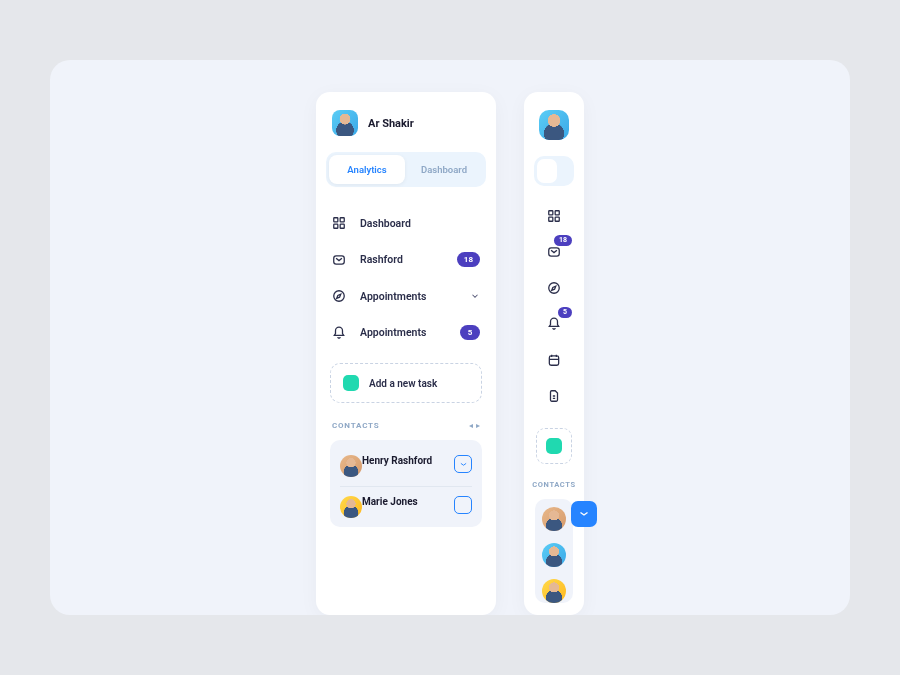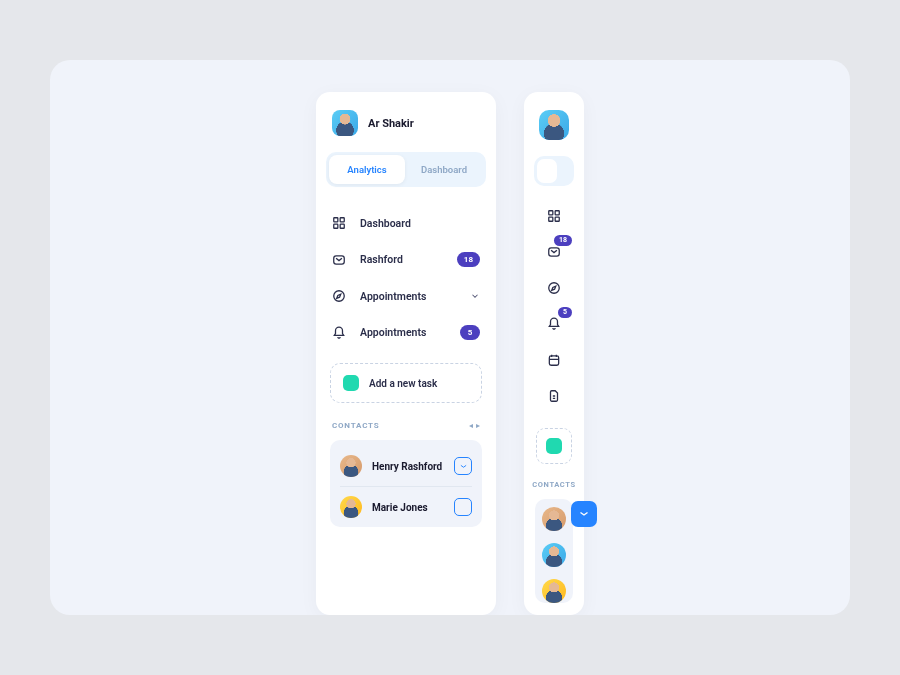--- a/index.html
+++ b/index.html
@@ -22,21 +22,21 @@
 .nav-label{font-size:10.5px;font-weight:600;color:#2B2E4A;flex:1}
 .nav-chevron{color:#5a5d7a}
 .badge{background:#4C3FBF;color:#fff;font-size:8px;font-weight:700;border-radius:10px;padding:3px 7px;min-width:20px;text-align:center}
 .add-task{margin:12px 14px 18px;border:1px dashed #c9d3e3;border-radius:10px;padding:11px 12px;display:flex;align-items:center;gap:10px;cursor:pointer}
 .add-task-icon{width:16px;height:16px;background:#20D9B0;border-radius:5px}
 .add-task-label{font-size:10px;font-weight:600;color:#2B2E4A}
 .contacts-header{display:flex;justify-content:space-between;align-items:center;padding:0 16px 10px}
 .contacts-title{font-size:8px;font-weight:700;letter-spacing:0.8px;color:#8FA8C6}
 .contacts-nav{display:flex;gap:3px;color:#8FA8C6;font-size:8px}
 .contacts-list{background:#F0F3FA;margin:0 14px;border-radius:10px;padding:6px 10px 0}
-.contact-row{display:flex;align-items:center;gap:10px;padding:9px 0;border-bottom:1px solid #e1e7f0}
+.contact-row{display:flex;padding:9px 0;border-bottom:1px solid #e1e7f0}
 .contact-row:last-child{border-bottom:none}
 .contact-avatar{width:22px;height:22px;border-radius:50%;flex-shrink:0}
 .contact-name{font-size:10px;font-weight:700;color:#1a1a2e;flex:1}
 .contact-action{width:18px;height:18px;border:1.3px solid #2684FF;border-radius:5px;display:flex;align-items:center;justify-content:center;cursor:pointer}
 .contact-action svg{width:9px;height:9px;color:#2684FF}
 
 .c-profile{display:flex;justify-content:center;padding:0 0 16px}
 .c-tab{background:#EBF4FD;margin:0 10px 18px;border-radius:10px;padding:3px;display:flex;justify-content:flex-start}
 .c-tab-btn{width:20px;height:24px;background:#fff;border-radius:7px}
 .c-nav{display:flex;flex-direction:column;align-items:center;gap:22px;padding:4px 0 10px}

